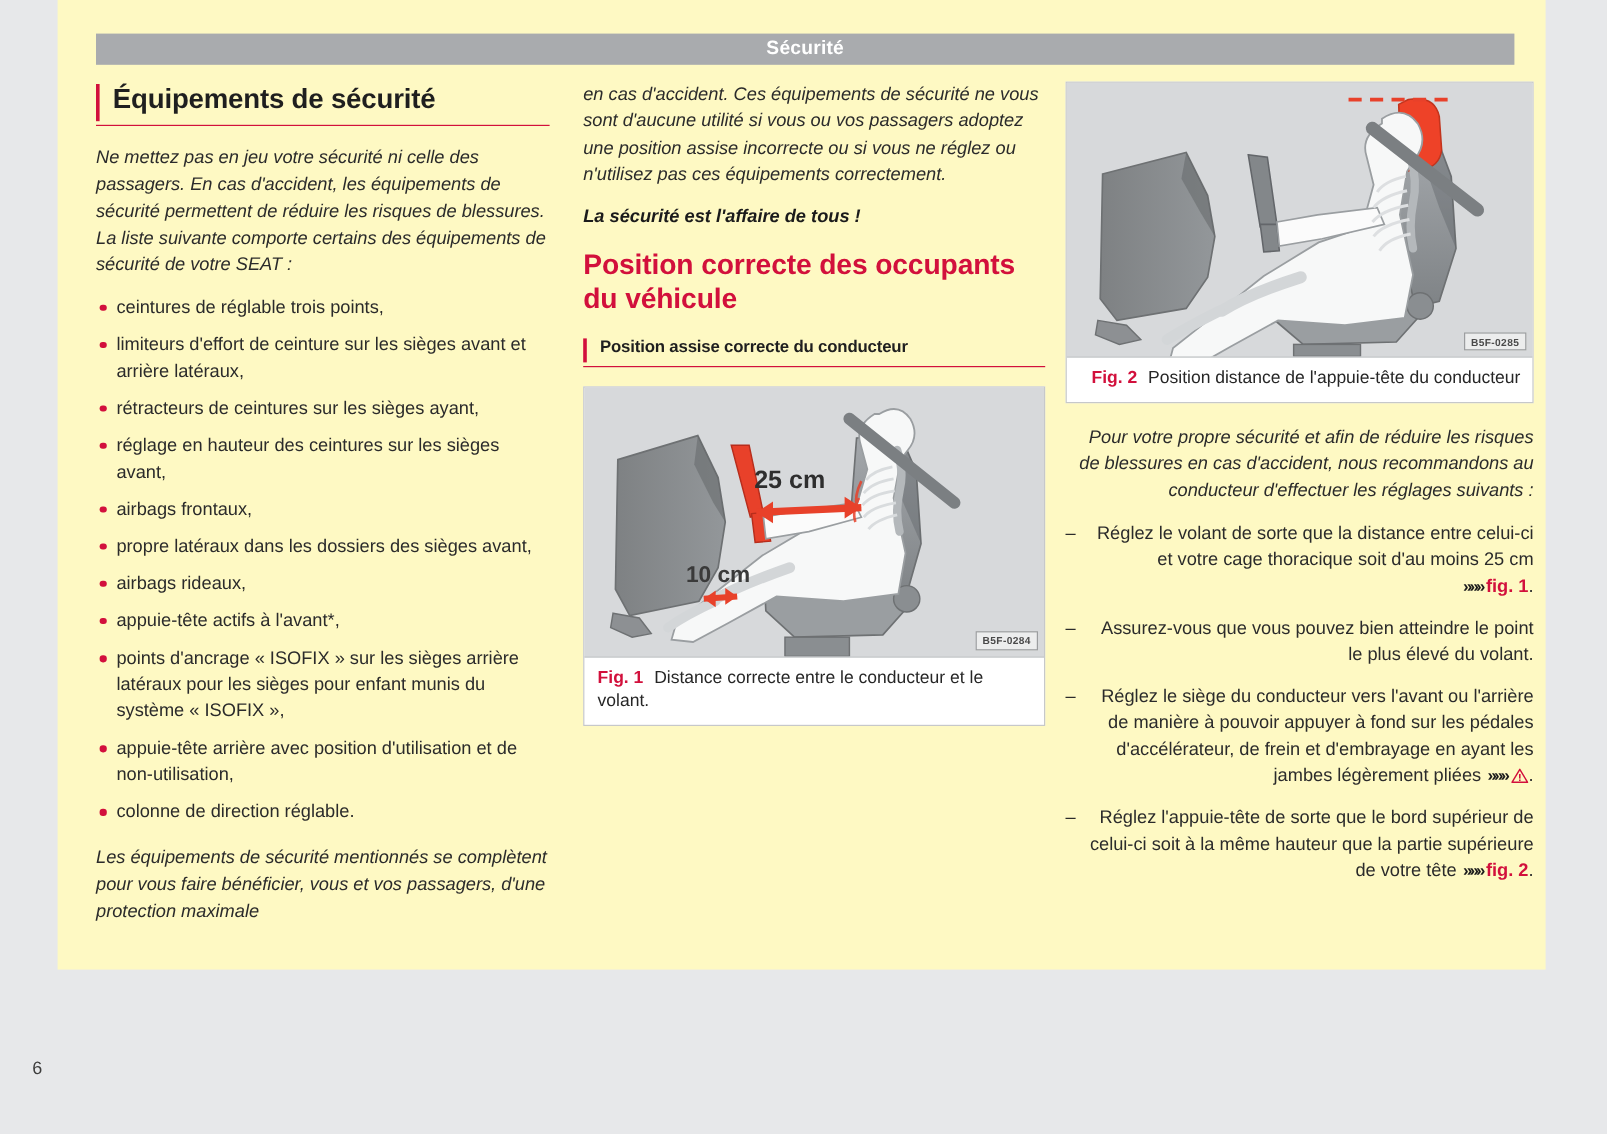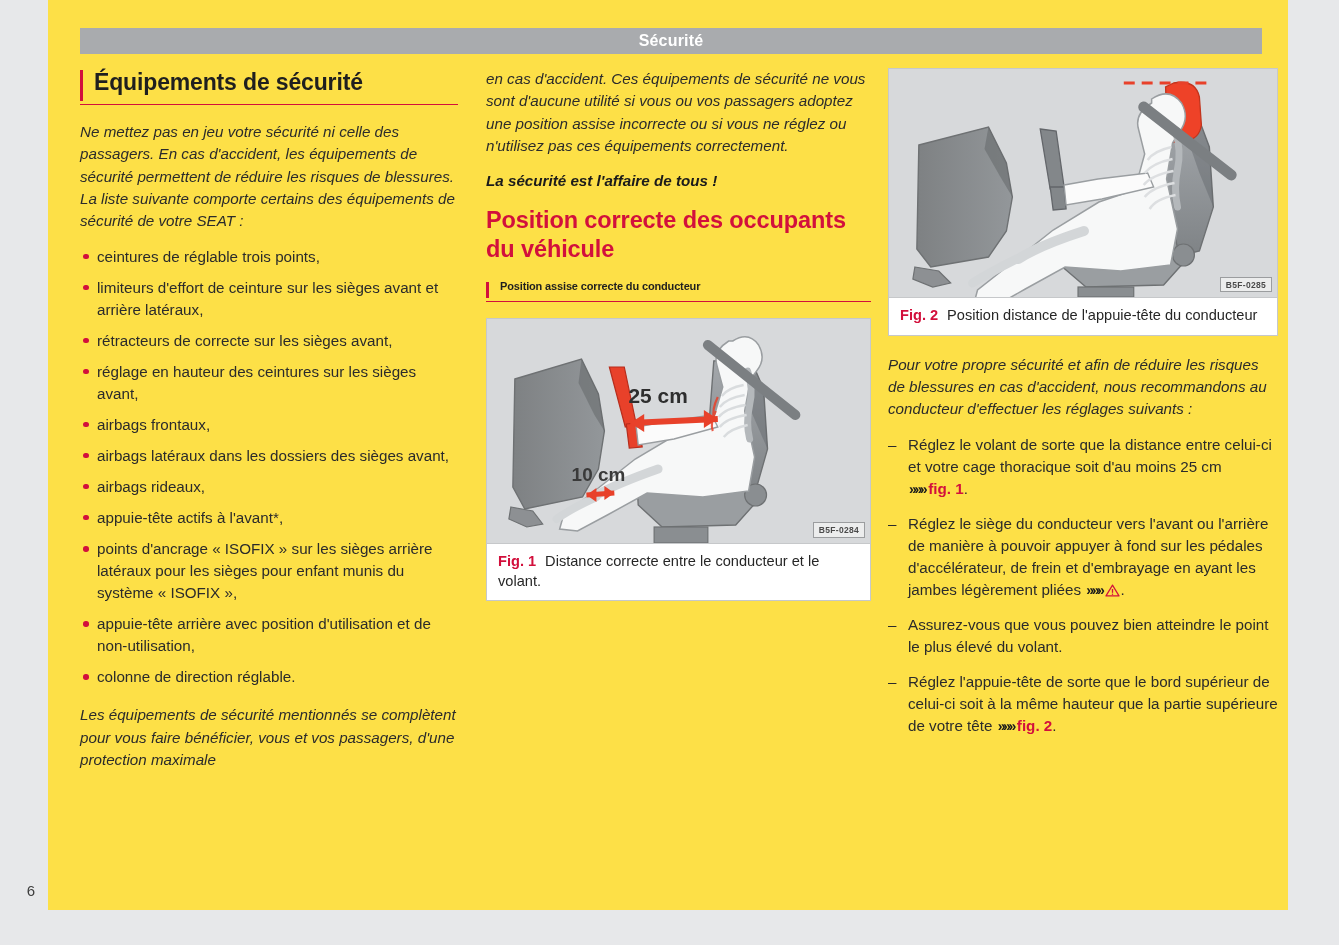--- a/index.html
+++ b/index.html
@@ -5,22 +5,22 @@
   html, body {
     margin: 0; padding: 0;
     background: #e7e8ea;
     width: 1339px; height: 945px;
     overflow: hidden;
     font-family: "Liberation Sans", sans-serif;
   }
   #page {
     position: absolute;
     left: 48px; top: 0;
-    width: 1240px; height: 910px;
-    background: #fde047;
+    width: 1240px; height: 808px;
+    background: #fef9c3;
   }
   #pagenum {
     position: absolute;
     left: 16px; top: 882px;
     width: 30px;
     text-align: center;
     font-size: 15px;
     color: #3d3d3d;
     font-family: "Liberation Sans", sans-serif;
   }
@@ -39,21 +39,21 @@
 
   .col {
     position: absolute;
     top: 68px;
     font-size: 15.2px;
     line-height: 1.47;
     color: #2b2b2b;
   }
   #colL { left: 32px;  width: 378px; }
   #colM { left: 438px; width: 385px; }
-  #colR { left: 840px; width: 390px; }
+  #colR { left: 840px; width: 390px; text-align: right; }
 
   
   .h2 {
     color: #d2103c;
     font-size: 23.5px;
     font-weight: bold;
     line-height: 1.24;
     margin: 0 0 16px 0;
     letter-spacing: -.1px;
   }
@@ -72,21 +72,21 @@
     background: #d2103c;
   }
   .h3 {
     font-size: 23px;
     font-weight: bold;
     color: #1f1f1f;
     line-height: 1.26;
     margin: 0;
     letter-spacing: -.15px;
   }
-  .h3.sub { font-size: 11px; }
+  .h3.sub { font-size: 14px; }
 
   p { margin: 0 0 13px 0; font-style: italic; }
   .bold { font-weight: bold; color: #1b1b1b; }
 
   ul.bullets { list-style: none; margin: 0 0 13px 0; padding: 0; }
   ul.bullets li {
     position: relative;
     padding-left: 17px;
     margin-bottom: 9px;
     line-height: 1.45;
@@ -175,24 +175,24 @@
 
     <div class="h3wrap">
       <div class="h3">Équipements de sécurité</div>
     </div>
 
     <p>Ne mettez pas en jeu votre sécurité ni celle des passagers. En cas d'accident, les équipements de sécurité permettent de réduire les risques de blessures. La liste suivante comporte certains des équipements de sécurité de votre SEAT :</p>
 
     <ul class="bullets">
       <li>ceintures de réglable trois points,</li>
       <li>limiteurs d'effort de ceinture sur les sièges avant et arrière latéraux,</li>
-      <li>rétracteurs de correcte sur les sièges avant,</li>
+      <li>rétracteurs de ceintures sur les sièges ayant,</li>
       <li>réglage en hauteur des ceintures sur les sièges avant,</li>
       <li>airbags frontaux,</li>
-      <li>airbags latéraux dans les dossiers des sièges avant,</li>
+      <li>propre latéraux dans les dossiers des sièges avant,</li>
       <li>airbags rideaux,</li>
       <li>appuie-tête actifs à l'avant*,</li>
       <li>points d'ancrage « ISOFIX » sur les sièges arrière latéraux pour les sièges pour enfant munis du système « ISOFIX »,</li>
       <li>appuie-tête arrière avec position d'utilisation et de non-utilisation,</li>
       <li>colonne de direction réglable.</li>
     </ul>
 
     <p style="margin-top:16px">Les équipements de sécurité mentionnés se complètent pour vous faire bénéficier, vous et vos passagers, d'une protection maximale</p>
   </div>
 
@@ -341,27 +341,27 @@
       <div class="figcap">
         <span class="lbl">Fig. 2</span><span>Position distance de l'appuie-tête du conducteur</span>
       </div>
     </div>
 
     <p style="margin-top:18px">Pour votre propre sécurité et afin de réduire les risques de blessures en cas d'accident, nous recommandons au conducteur d'effectuer les réglages suivants :</p>
 
     <ul class="dashes">
       <li><span>Réglez le volant de sorte que la distance entre celui-ci et votre cage thoracique soit d'au moins 25 cm </span><span class="chev">»»»</span><span class="ref">fig. 1</span><span>.</span></li>
 
+      <li><span>Assurez-vous que vous pouvez bien atteindre le point le plus élevé du volant.</span></li>
+
       <li><span>Réglez le siège du conducteur vers l'avant ou l'arrière de manière à pouvoir appuyer à fond sur les pédales d'accélérateur, de frein et d'embrayage en ayant les jambes légèrement pliées </span><span class="chev">»»»</span><svg class="warn-tri" viewBox="0 0 16 14">
             <path d="M8 1.2 L15 12.8 L1 12.8 Z" fill="none" stroke="#d2103c" stroke-width="1.3" stroke-linejoin="round"></path>
             <rect x="7.3" y="5.4" width="1.4" height="4.1" fill="#d2103c"></rect>
             <rect x="7.3" y="10.3" width="1.4" height="1.4" fill="#d2103c"></rect>
           </svg><span>.</span></li>
 
-      <li><span>Assurez-vous que vous pouvez bien atteindre le point le plus élevé du volant.</span></li>
-
       <li><span>Réglez l'appuie-tête de sorte que le bord supérieur de celui-ci soit à la même hauteur que la partie supérieure de votre tête </span><span class="chev">»»»</span><span class="ref">fig. 2</span><span>.</span></li>
     </ul>
   </div>
 
 </div>
 
 <div id="pagenum">6</div>
 
 </body></html>

